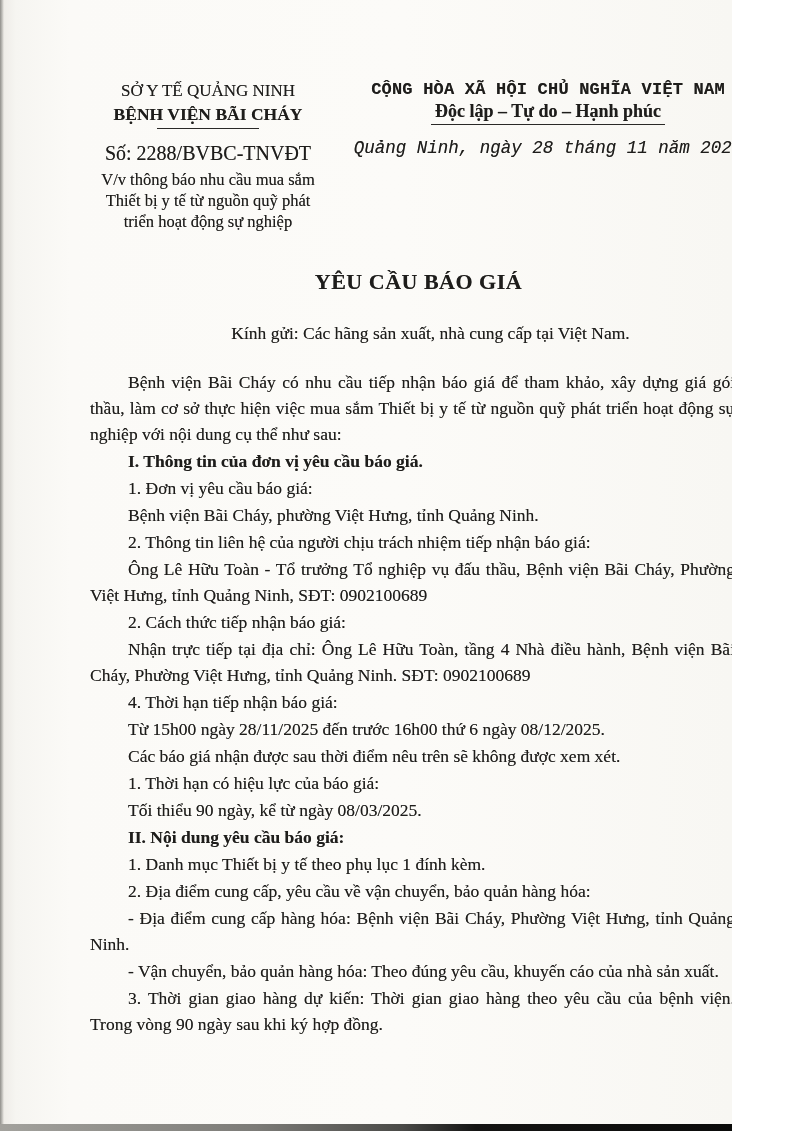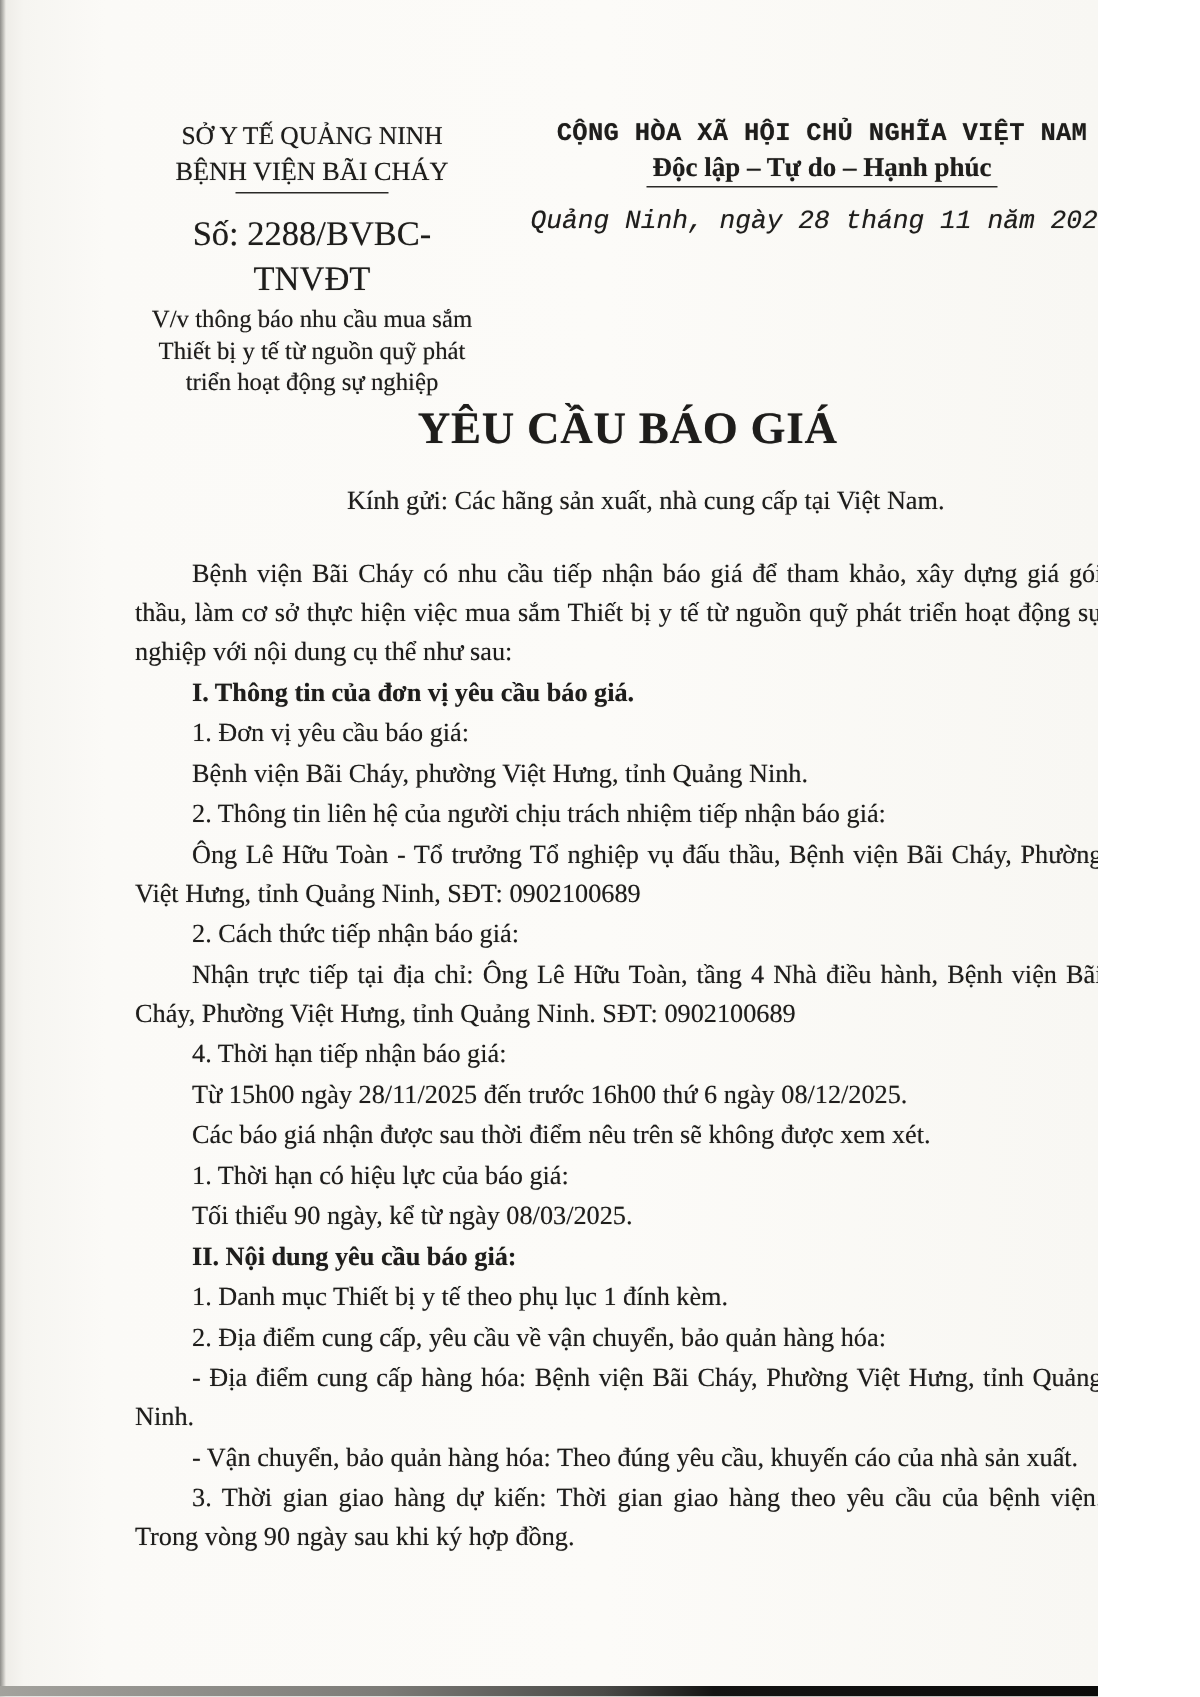--- a/index.html
+++ b/index.html
@@ -24,41 +24,41 @@
   .scan-bottom-edge {
     position: absolute; left: 0; bottom: 0; width: 100%; height: 7px;
     background: linear-gradient(90deg, #a3a29d 0%, #7c7b77 35%, #4a4a47 55%, #141413 65%, #0b0b0a 100%);
   }
   
   .header-left {
     position: absolute; left: 95px; top: 80px; width: 226px;
     text-align: center; line-height: 1.28;
   }
   .org-parent { font-size: 17px; }
-  .org-name { font-size: 17.5px; font-weight: normal; margin-top: 1px; }
+  .org-name { font-size: 17.5px; font-weight: bold; margin-top: 1px; }
   .org-underline {
     width: 102px; height: 0; margin: 3px auto 0;
     border-top: 1.8px solid #2a2927;
   }
-  .doc-number { font-size: 23px; margin-top: 12px; }
+  .doc-number { font-size: 20px; margin-top: 12px; }
   .doc-subject { font-size: 16.5px; line-height: 21px; margin-top: 2px; }
   .header-right {
     position: absolute; left: 352px; top: 80px; width: 392px;
     text-align: center;
   }
   .motto1 { font-size: 17px; font-weight: bold; letter-spacing: 0.2px; font-family: Liberation Mono, monospace; }
   .motto2 {
     display: inline-block; font-size: 18px; font-weight: bold;
     border-bottom: 1.8px solid #2a2927; padding: 0 4px 2px; margin-top: 2px;
   }
   .place-date { font-size: 17.5px; font-style: italic; margin-top: 13px; font-family: Liberation Mono, monospace; }
   
   .doc-title {
     position: absolute; top: 269px; left: 90px; width: 657px;
-    text-align: center; font-size: 30px; font-weight: bold; letter-spacing: 0.5px;
+    text-align: center; font-size: 22px; font-weight: bold; letter-spacing: 0.5px;
   }
   .salutation {
     position: absolute; top: 323px; left: 102px; width: 657px;
     text-align: center; font-size: 17.5px;
   }
   
   .document-body {
     position: absolute; top: 369px; left: 90px; width: 645px;
   }
   .document-body p {

